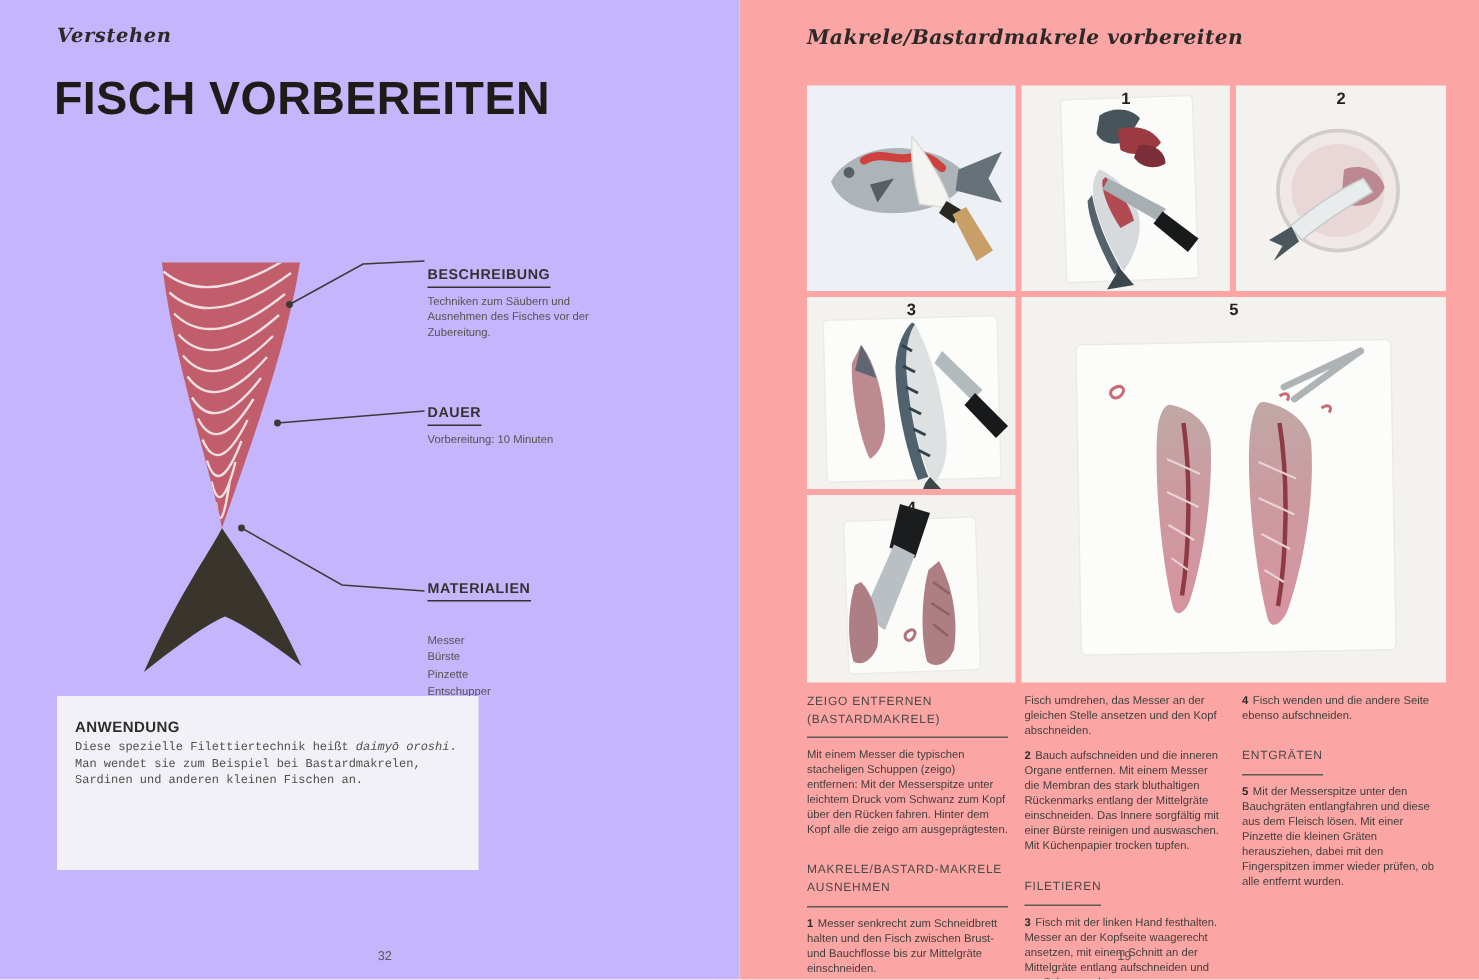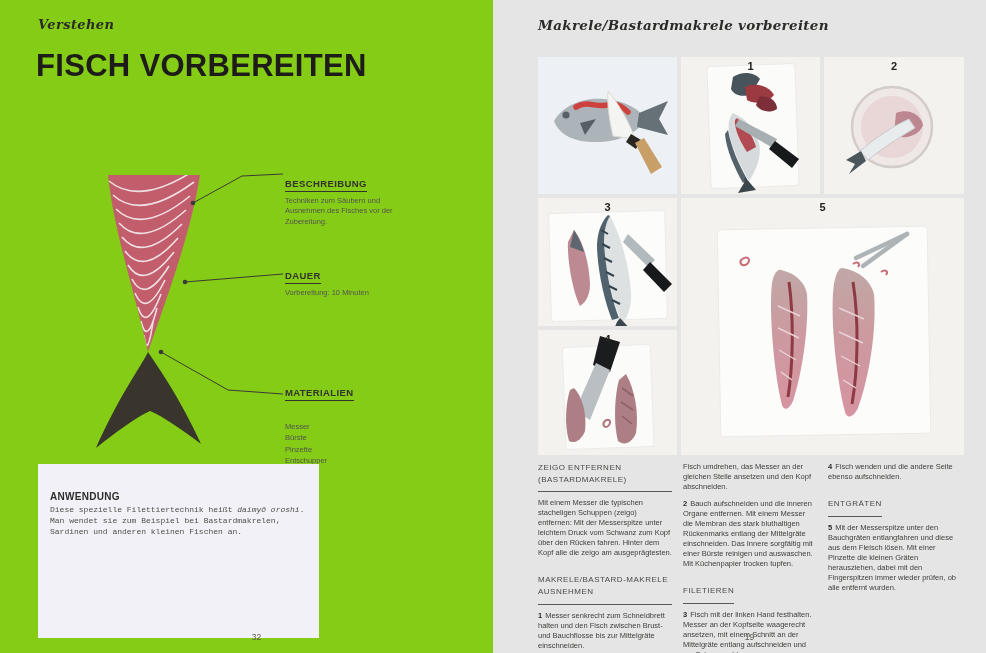--- a/index.html
+++ b/index.html
@@ -1,38 +1,38 @@
 <!DOCTYPE html>
 <html><head>
 <meta charset="utf-8">
 <style>
   * { margin:0; padding:0; box-sizing:border-box; }
   html,body { width:986px; height:653px; background:#ffffff; overflow:hidden;
               font-family:"Liberation Sans", sans-serif; }
   .spread { position:relative; width:986px; height:653px; }
   .page { position:absolute; top:0; height:653px; overflow:hidden; }
-  .page-left  { left:0; width:493px; background:#84cc16; }
-  .page-right { left:493px; width:493px; background:#e5e5e5; }
+  .page-left  { left:0; width:493px; background:#c4b5fd; }
+  .page-right { left:493px; width:493px; background:#fca5a5; }
 
   .kicker { position:absolute; left:38px; top:17px;
             font-family:"DejaVu Serif", serif; font-style:italic; font-weight:600;
             font-size:13px; letter-spacing:.4px; color:#2b2a27; }
   .title  { position:absolute; left:36px; top:48px;
             font-size:31px; font-weight:800; letter-spacing:.3px; color:#1d1c19; }
 
   .tail-art { position:absolute; left:0; top:0; }
 
   .callout { position:absolute; width:140px; }
   .co-h { display:inline-block; font-size:9.5px; font-weight:700; letter-spacing:.4px;
           color:#33322e; border-bottom:1.5px solid #33322e; padding-bottom:2px; }
   .co-b { margin-top:4px; font-size:7.5px; line-height:1.38; color:#55544f; width:126px; }
   .co-line { font-size:7.5px; line-height:1.5; color:#55544f; }
 
-  .anw-box { position:absolute; left:38px; top:464px; width:281px; height:174px;
-             background:#f1f1f7; padding:27px 12px; }
+  .anw-box { position:absolute; left:38px; top:464px; width:281px; height:116px;
+             background:#f1f1f7; padding:16px 12px; }
   .anw-h { font-size:10px; font-weight:700; letter-spacing:.3px; color:#2e2d29; }
   .anw-b { margin-top:2px; font-size:8px; line-height:1.4; color:#504f4a; width:258px;font-family:Liberation Mono, monospace; }
   .anw-b i { font-style:italic; }
 
   .pagenum { position:absolute; left:0; top:632px; width:100%; text-align:center;
              font-size:8.5px; color:#5b5a56;padding-left:20px; }
 
   .r-header { position:absolute; left:45px; top:17px;
               font-family:"DejaVu Serif", serif; font-style:italic; font-weight:600;
               font-size:13.5px; letter-spacing:.3px; color:#2b2a27; }

